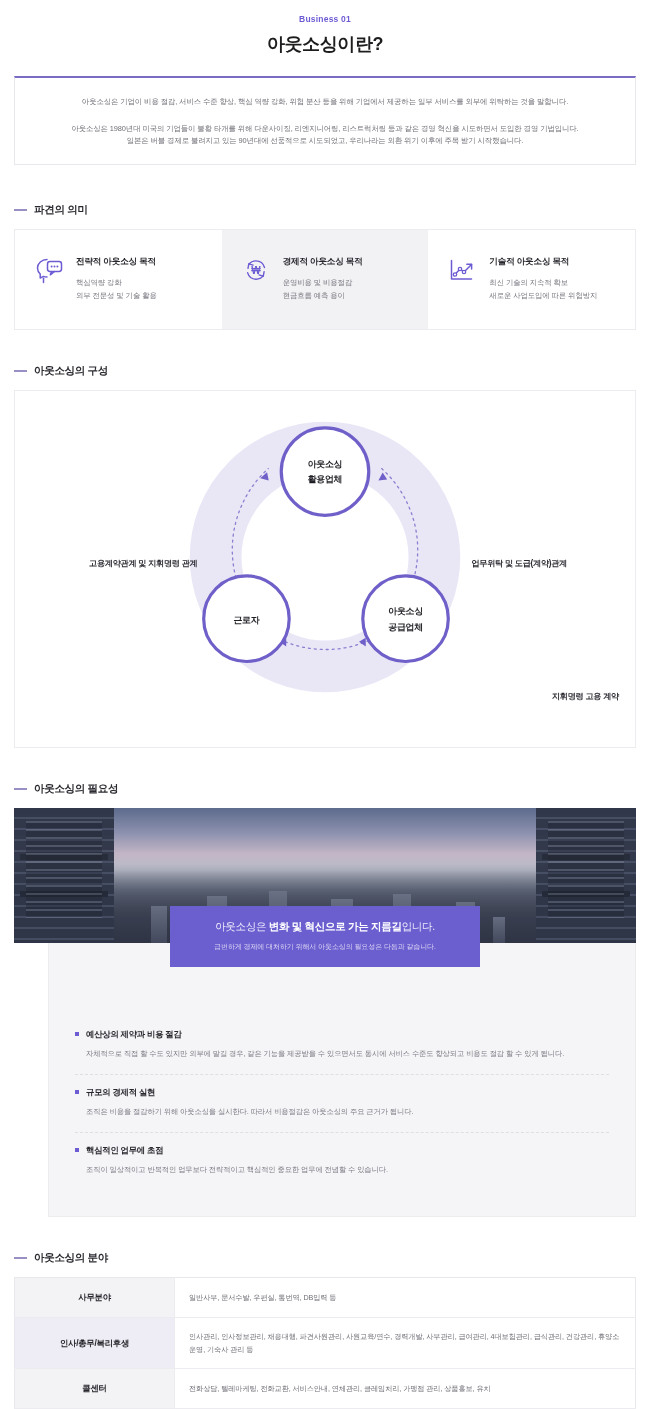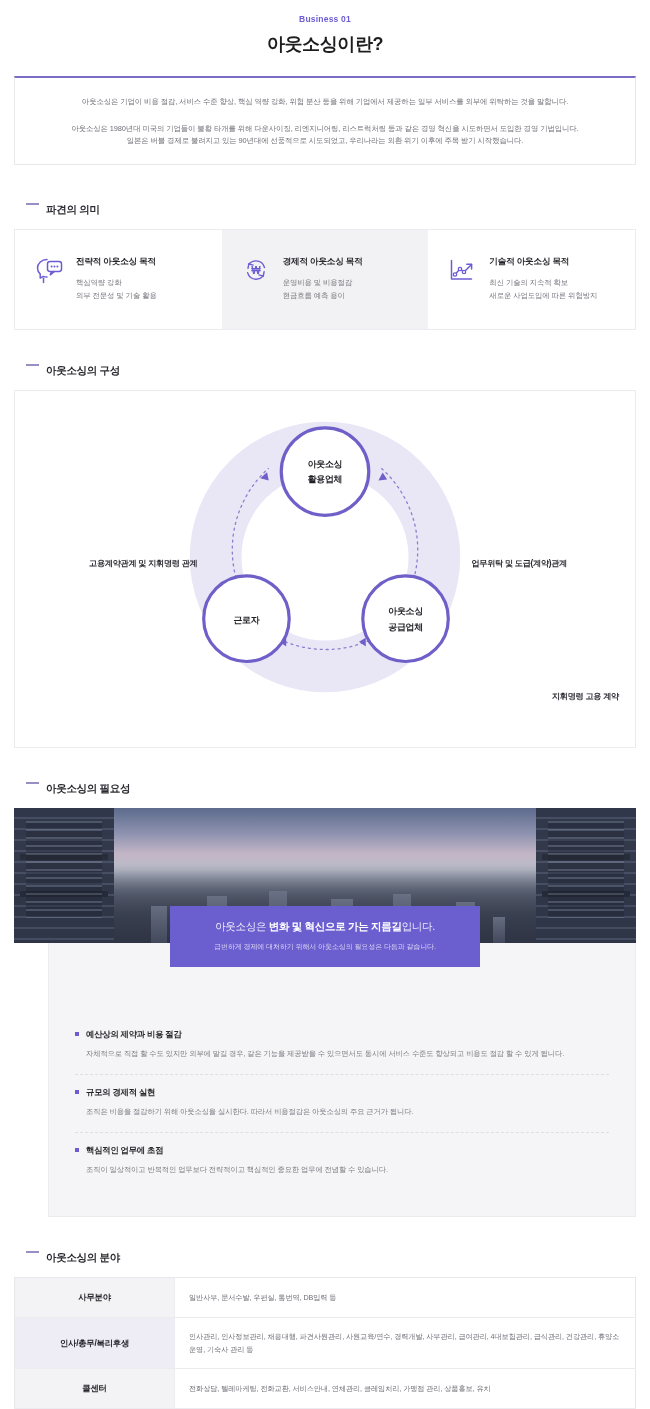--- a/index.html
+++ b/index.html
@@ -46,24 +46,24 @@
     font-size: 7.4px;
     color: #6e6e76;
     line-height: 1.7;
     letter-spacing: -0.1px;
   }
   .intro-gap { height: 14px; }
 
   
   .sec-head {
     display: flex;
-    align-items: flex-start;
+    align-items: center;
     gap: 7px;
     padding: 0 14px;
-    margin: 34px 12px 12px;
+    margin: 34px 0 12px;
   }
   .sec-dash {
     width: 13px; height: 2px;
     background: #9890c4;
     display: inline-block;
     flex: none;
   }
   .sec-title {
     font-size: 10.5px;
     font-weight: bold;

